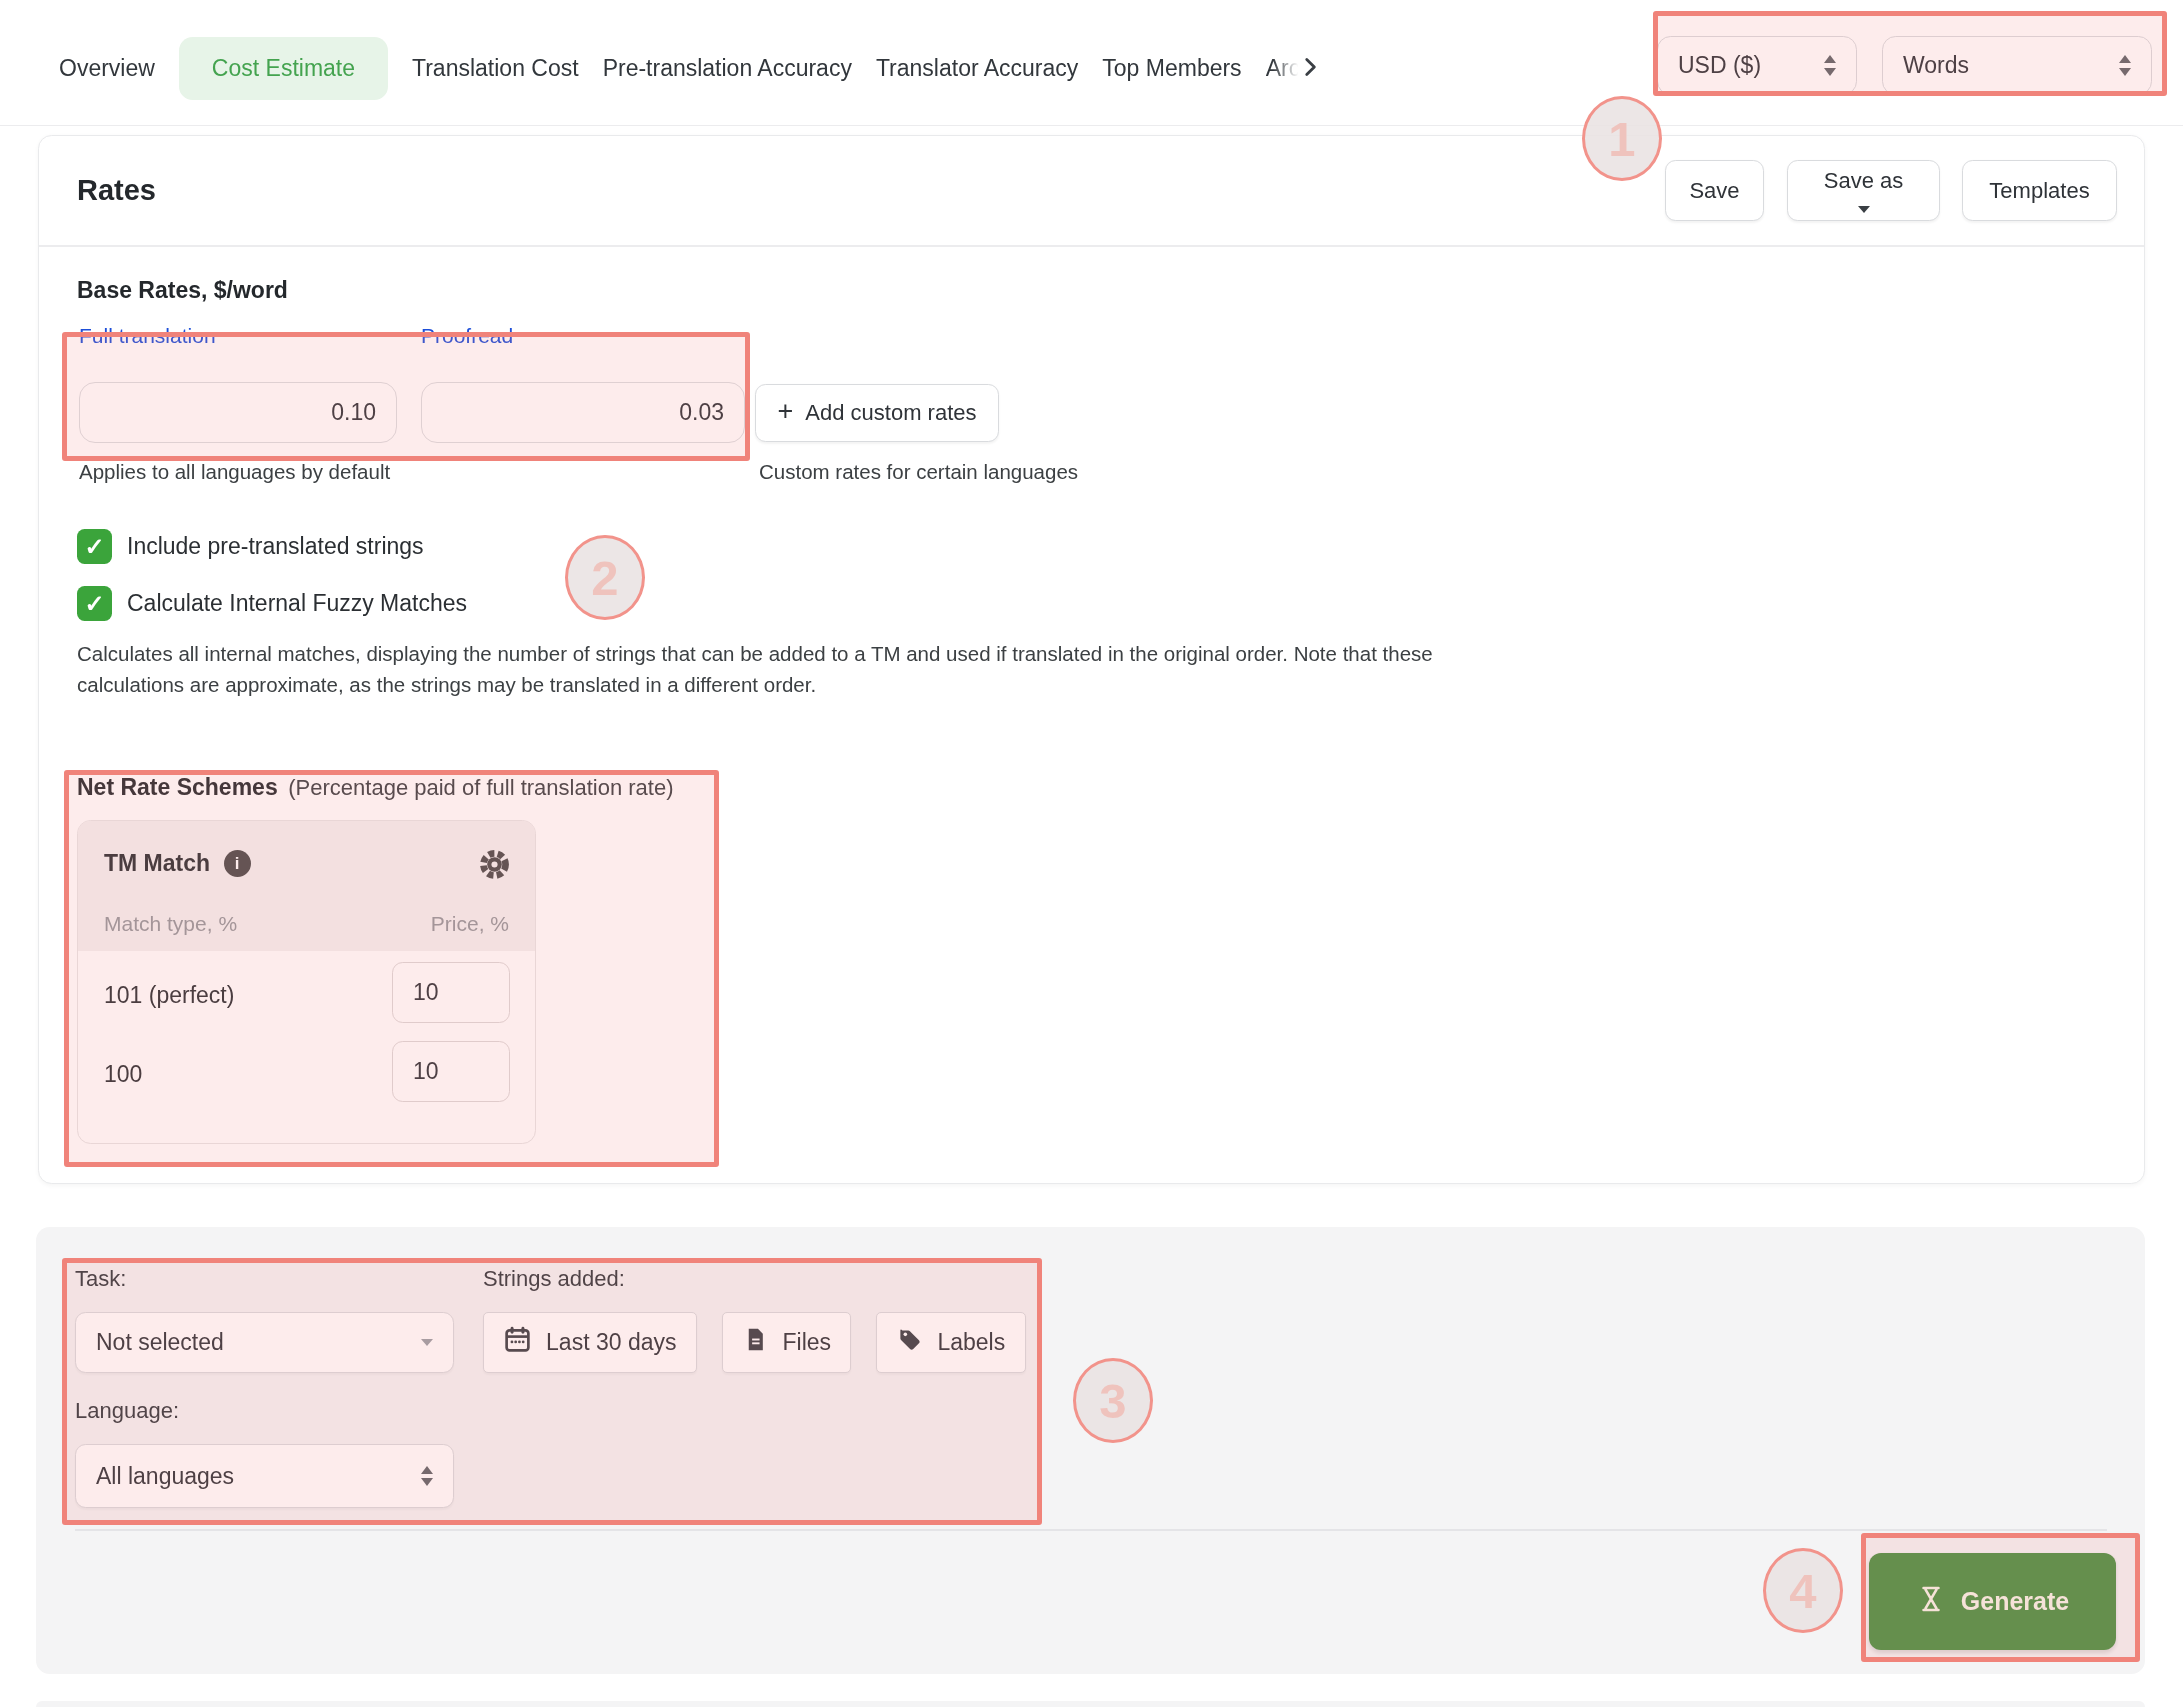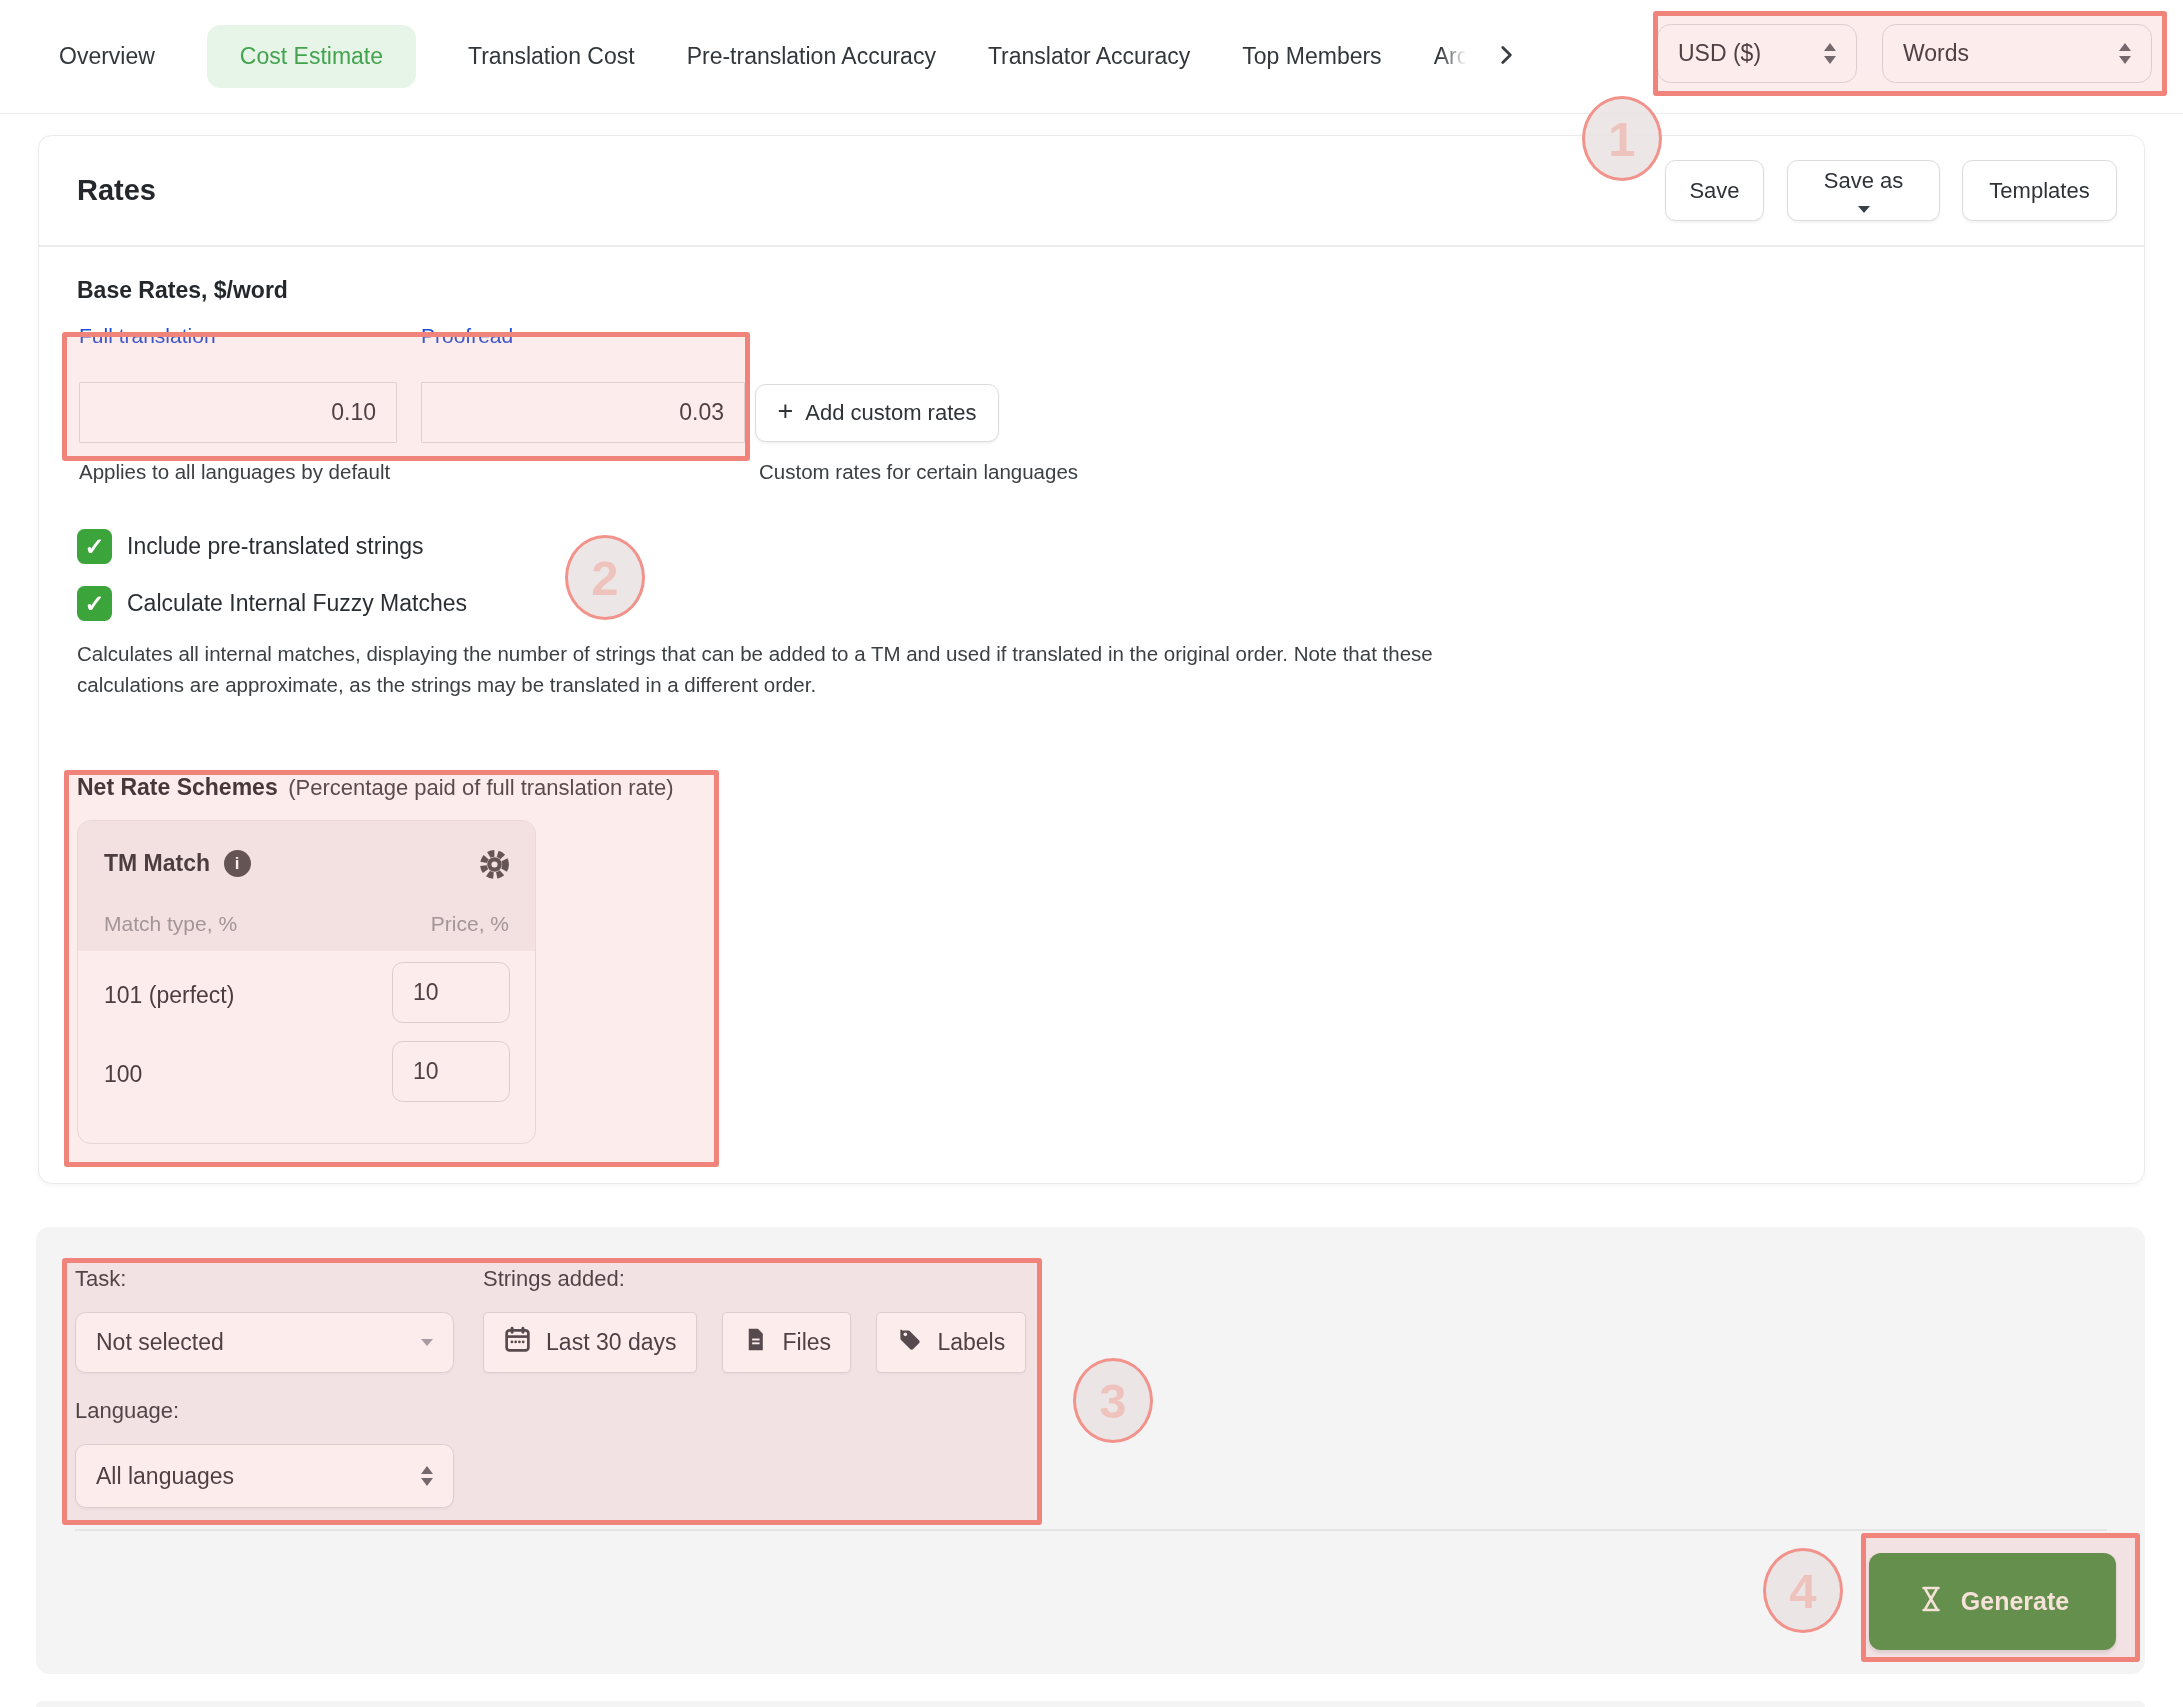--- a/index.html
+++ b/index.html
@@ -3,23 +3,23 @@
 <meta charset="utf-8">
 <style>
   html,body{margin:0;padding:0;background:#ffffff;}
   *{box-sizing:border-box;}
   #screen{
     position:relative;width:2183px;height:1707px;background:#ffffff;
     font-family:"Liberation Sans", sans-serif;color:#2f3338;overflow:hidden;
   }
   
   .tabbar{
-    position:absolute;left:0;top:0;width:2183px;height:114px;background:#fff;
+    position:absolute;left:0;top:12px;width:2183px;height:114px;background:#fff;
     border-bottom:1.5px solid #ececee;display:flex;align-items:center;
-    padding-left:59px;gap:52px;
+    padding-left:59px;gap:24px;
   }
   .tab{font-size:23px;color:#32373c;white-space:nowrap;cursor:pointer;}
   .tab.active{
     background:#e7f4e8;color:#44a34f;border-radius:13.6px;padding:18px 33px;
   }
   .tab.truncated{
     max-width:45px;overflow:hidden;
     -webkit-mask-image:linear-gradient(90deg,#000 20%,rgba(0,0,0,0) 95%);
     mask-image:linear-gradient(90deg,#000 20%,rgba(0,0,0,0) 95%);
   }
@@ -50,21 +50,21 @@
     box-shadow:0 1.5px 2.3px rgba(0,0,0,0.05);cursor:pointer;white-space:nowrap;
   }
   .btn-save{left:1626px;top:24px;width:99px;height:61px;}
   .btn-saveas{left:1748px;top:24px;width:153px;height:61px;flex-direction:column;}
   .btn-templates{left:1923px;top:24px;width:155px;height:61px;}
   .h-base{position:absolute;left:38px;top:141px;font-size:23px;font-weight:700;color:#24282c;}
   .lbl{position:absolute;font-size:21px;color:#1d4ed8;}
   .lbl-full{left:40px;top:188px;}
   .lbl-proof{left:382px;top:188px;}
   .rate-input{
-    position:absolute;border:1.5px solid #dcdee1;border-radius:1px;background:#fff;
+    position:absolute;border:1.5px solid #dcdee1;border-radius:16px;background:#fff;
     text-align:right;font-size:23px;color:#2f3338;padding:0 20px;
     font-family:"Liberation Sans",sans-serif;outline:none;
   }
   .inp-full{left:40px;top:246px;width:318px;height:61px;}
   .inp-proof{left:382px;top:246px;width:324px;height:61px;}
   .btn-add{left:716px;top:248px;width:244px;height:58px;}
   .plus-glyph{font-size:27px;font-weight:400;color:#2f3338;margin-top:-3px;}
   .caption{position:absolute;font-size:20.5px;color:#3c4043;}
   .cap-applies{left:40px;top:324px;}
   .cap-custom{left:720px;top:324px;}

